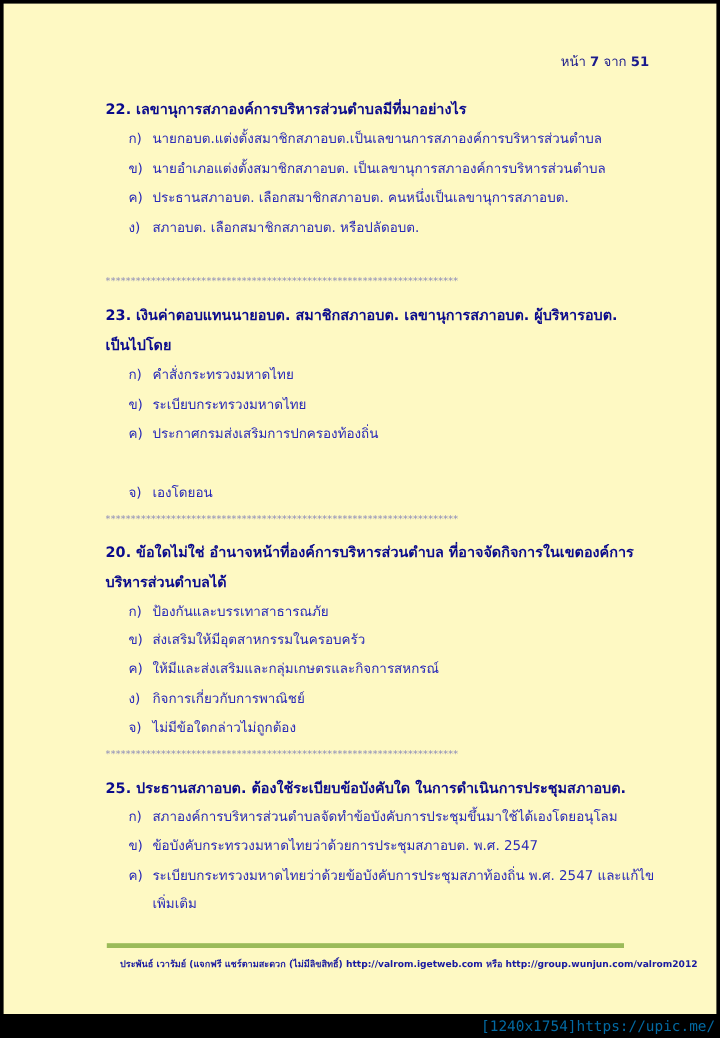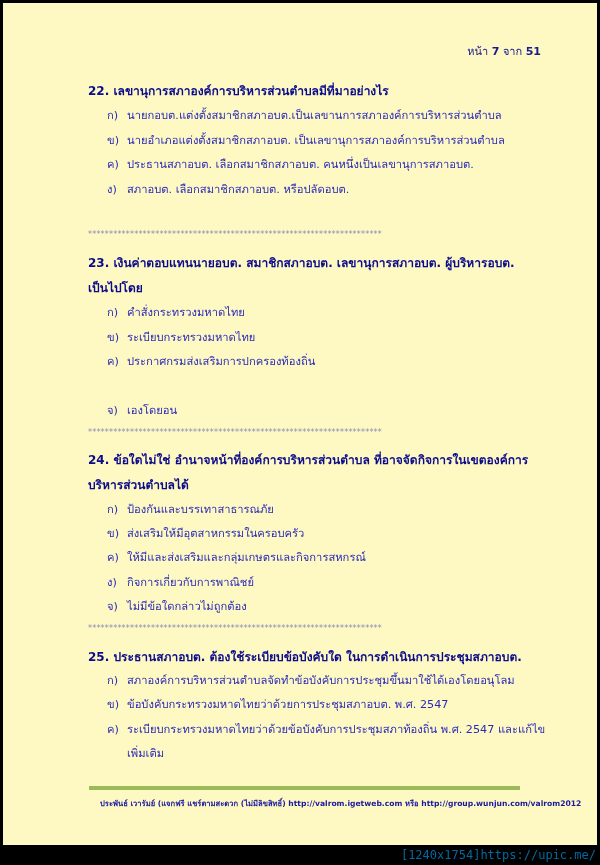--- a/index.html
+++ b/index.html
@@ -61,21 +61,21 @@
   <div class="stars" style="top:227px">**********************************************************************</div>
 
   <div class="q" style="top:248px">23. เงินค่าตอบแทนนายอบต. สมาชิกสภาอบต. เลขานุการสภาอบต. ผู้บริหารอบต.</div>
   <div class="q" style="top:273px">เป็นไปโดย</div>
   <div class="opt" style="top:298px"><span class="lbl">ก)</span><span>คำสั่งกระทรวงมหาดไทย</span></div>
   <div class="opt" style="top:323px"><span class="lbl">ข)</span><span>ระเบียบกระทรวงมหาดไทย</span></div>
   <div class="opt" style="top:347px"><span class="lbl">ค)</span><span>ประกาศกรมส่งเสริมการปกครองท้องถิ่น</span></div>
   <div class="opt" style="top:396px"><span class="lbl">จ)</span><span>เองโดยอน</span></div>
   <div class="stars" style="top:425px">**********************************************************************</div>
 
-  <div class="q" style="top:445px">24.  ข้อใดไม่ใช่ อำนาจหน้าที่องค์การบริหารส่วนตำบล ที่อาจจัดกิจการในเขตองค์การ</div>
+  <div class="q" style="top:445px">20.  ข้อใดไม่ใช่ อำนาจหน้าที่องค์การบริหารส่วนตำบล ที่อาจจัดกิจการในเขตองค์การ</div>
   <div class="q" style="top:470px">บริหารส่วนตำบลได้</div>
   <div class="opt" style="top:495px"><span class="lbl">ก)</span><span>ป้องกันและบรรเทาสาธารณภัย</span></div>
   <div class="opt" style="top:519px"><span class="lbl">ข)</span><span>ส่งเสริมให้มีอุตสาหกรรมในครอบครัว</span></div>
   <div class="opt" style="top:543px"><span class="lbl">ค)</span><span>ให้มีและส่งเสริมและกลุ่มเกษตรและกิจการสหกรณ์</span></div>
   <div class="opt" style="top:568px"><span class="lbl">ง)</span><span>กิจการเกี่ยวกับการพาณิชย์</span></div>
   <div class="opt" style="top:592px"><span class="lbl">จ)</span><span>ไม่มีข้อใดกล่าวไม่ถูกต้อง</span></div>
   <div class="stars" style="top:621px">**********************************************************************</div>
 
   <div class="q" style="top:642px">25.  ประธานสภาอบต. ต้องใช้ระเบียบข้อบังคับใด ในการดำเนินการประชุมสภาอบต.</div>
   <div class="opt" style="top:666px"><span class="lbl">ก)</span><span>สภาองค์การบริหารส่วนตำบลจัดทำข้อบังคับการประชุมขึ้นมาใช้ได้เองโดยอนุโลม</span></div>

